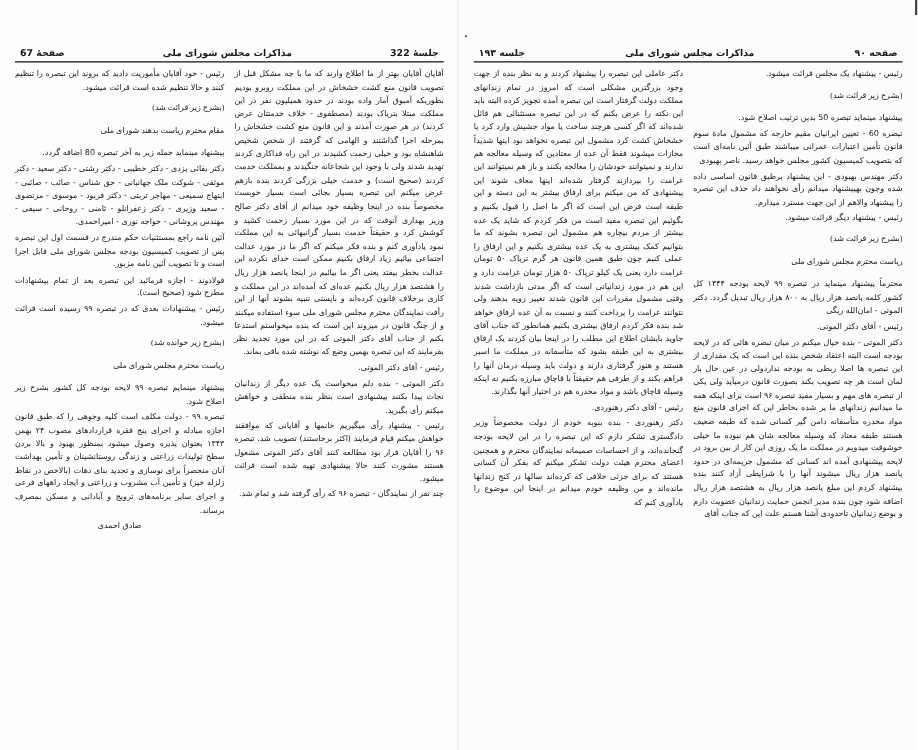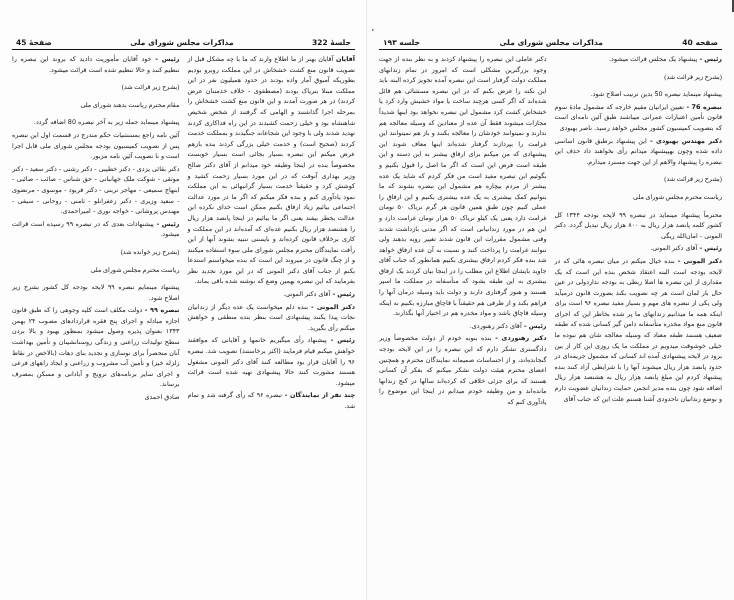--- a/index.html
+++ b/index.html
@@ -9,78 +9,80 @@
   .page { position: relative; width: 367px; height: 600px; padding: 36px 12px 0 12px; }
   .page.left { background: #fdfdfd; }
   .page.right { background: #fcfcfc; }
   .gutter { position: absolute; left: 366px; top: 0; width: 2px; height: 600px; background: #e8e8e8; }
   .page-header { direction: rtl; display: flex; justify-content: space-between; align-items: flex-end;
     font-size: 7.5px; font-weight: bold; padding: 0 4px 2px 4px; border-bottom: 1.5px solid #111; height: 14px; }
   .columns { direction: rtl; display: flex; gap: 8px; margin-top: 4px; }
   .col { flex: 1; direction: rtl; text-align: justify; font-size: 6.4px; line-height: 10.6px; }
   .col p { margin-bottom: 2px; }
   .col .center { text-align: right; margin: 7px 0; font-family: Liberation Serif, serif; }
-  .speaker { font-weight: bold; margin-top: 35px; }
-  .signature { text-align: right; margin: 2px 0; }
+  .speaker { font-weight: normal; margin-top: 35px; }
+  .signature { text-align: center; margin: 2px 0; }
   .scan-mark { position: absolute; right: 0; top: 0; width: 2px; height: 12px; background: #444; }
   .dot { position: absolute; left: 4px; top: 26px; font-size: 6px; color: #555; }
 </style>
 </head>
 <body>
 
 <div class="spread">
 
   <div class="page left">
     <div class="page-header">
       <span>جلسهٔ 322</span>
       <span>مذاکرات مجلس شورای ملی</span>
-      <span>صفحهٔ 45</span>
+      <span>صفحهٔ 67</span>
     </div>
     <div class="columns">
       <div class="col" id="lp-right">
           <p><span class="speaker">آقایان </span><span>آقایان بهتر از ما اطلاع وارند که ما با چه مشکل قبل از تصویب قانون منع کشت خشخاش در این مملکت روبرو بودیم بطوریکه آمبوق آمار واده بودند در حدود همیلیون نفر در این مملکت مبتلا بتریاک بودند (مصطفوی - خلاف خدمتتان عرض کردند) در هر صورت آمدند و این قانون منع کشت خشخاش را بمرحله اجرا گذاشتند و الهامی که گرفتند از شخص شخیص شاهنشاه بود و خیلی زحمت کشیدند در این راه فداکاری کردند تهدید شدند ولی با وجود این شجاعانه جنگیدند و بمملکت خدمت کردند (صحیح است) و خدمت خیلی بزرگی کردند بنده بازهم عرض میکنم این تبصره بسیار بجائی است بسیار خوبست مخصوصاً بنده در اینجا وظیفه خود میدانم از آقای دکتر صالح وزیر بهداری آنوقت که در این مورد بسیار زحمت کشید و کوشش کرد و حقیقتاً خدمت بسیار گرانبهائی به این مملکت نمود یادآوری کنم و بنده فکر میکنم که اگر ما در مورد عدالت اجتماعی بیائیم زیاد ارفاق بکنیم ممکن است خدای نکرده این عدالت بخطر بیفتد یعنی اگر ما بیائیم در اینجا پانصد هزار ریال را هشتصد هزار ریال بکنیم عده‌ای که آمده‌اند در این مملکت و کاری برخلاف قانون کرده‌اند و بایستی تنبیه بشوند آنها از این رأفت نمایندگان محترم مجلس شورای ملی سوء استفاده میکنند و از چنگ قانون در میروند این است که بنده میخواستم استدعا بکنم از جناب آقای دکتر الموتی که در این مورد تجدید نظر بفرمایند که این تبصره بهمین وضع که نوشته شده باقی بماند.</span></p>
           <p><span class="speaker">رئیس - </span><span>آقای دکتر الموتی.</span></p>
           <p><span class="speaker">دکتر الموتی - </span><span>بنده دلم میخواست یک عده دیگر از زندانیان نجات پیدا بکنند پیشنهادی است بنظر بنده منطقی و خواهش میکنم رأی بگیرید.</span></p>
           <p><span class="speaker">رئیس - </span><span>پیشنهاد رأی میگیریم خانمها و آقایانی که موافقند خواهش میکنم قیام فرمایند (اکثر برخاستند) تصویب شد. تبصره ۹۶ را آقایان قرار بود مطالعه کنند آقای دکتر الموتی مشغول هستند مشورت کنند حالا پیشنهادی تهیه شده است قرائت میشود.</span></p>
           <p><span class="speaker">چند نفر از نمایندگان - </span><span>تبصره ۹۶ که رأی گرفته شد و تمام شد.</span></p>
         </div>
       <div class="col" id="lp-left">
           <p><span class="speaker">رئیس - </span><span>خود آقایان مأموریت دادید که بروند این تبصره را تنظیم کنند و حالا تنظیم شده است قرائت میشود.</span></p>
           <p class="center"><span>(بشرح زیر قرائت شد)</span></p>
           <p class="center"><span>مقام محترم ریاست بدهند شورای ملی</span></p>
           <p><span>پیشنهاد مینماید جمله زیر به آخر تبصره 80 اضافه گردد.</span></p>
+          <p><span>دکتر بقائی یزدی - دکتر خطیبی - دکتر رشتی - دکتر سعید - دکتر موثقی - شوکت ملک جهانبانی - حق شناس - صائب - صائبی - ابتهاج سمیعی - مهاجر تربتی - دکتر فربود - موسوی - مرتضوی - سعید وزیری - دکتر زعفرانلو - ثامنی - روحانی - سیفی - مهندس پروشانی - خواجه نوری - امیراحمدی.</span></p>
           <p><span>آئین نامه راجع بمستثنیات حکم مندرج در قسمت اول این تبصره پس از تصویب کمیسیون بودجه مجلس شورای ملی قابل اجرا است و تا تصویب آئین نامه مزبور.</span></p>
-          <p><span>دکتر بقائی یزدی - دکتر خطیبی - دکتر رشتی - دکتر سعید - دکتر موثقی - شوکت ملک جهانبانی - حق شناس - صائب - صائبی - ابتهاج سمیعی - مهاجر تربتی - دکتر فربود - موسوی - مرتضوی - سعید وزیری - دکتر زعفرانلو - ثامنی - روحانی - سیفی - مهندس پروشانی - خواجه نوری - امیراحمدی.</span></p>
+          <p><span class="speaker">فولادوند - </span><span>اجازه فرمائید این تبصره بعد از تمام پیشنهادات مطرح شود (صحیح است).</span></p>
           <p><span class="speaker">رئیس - </span><span>پیشنهادات بعدی که در تبصره ۹۹ رسیده است قرائت میشود.</span></p>
           <p class="center"><span>(بشرح زیر خوانده شد)</span></p>
           <p class="center"><span>ریاست محترم مجلس شورای ملی</span></p>
           <p><span>پیشنهاد مینمایم تبصره ۹۹ لایحه بودجه کل کشور بشرح زیر اصلاح شود.</span></p>
           <p><span class="speaker">تبصره ۹۹ - </span><span>دولت مکلف است کلیه وجوهی را که طبق قانون اجازه مبادله و اجرای پنج فقره قراردادهای مصوب ۲۴ بهمن ۱۳۴۳ بعنوان پذیره وصول میشود بمنظور بهبود و بالا بردن سطح تولیدات زراعتی و زندگی روستانشینان و تأمین بهداشت آنان منحصراً برای نوسازی و تجدید بنای دهات (بالاخص در نقاط زلزله خیز) و تأمین آب مشروب و زراعتی و ایجاد راههای فرعی و اجرای سایر برنامه‌های ترویج و آبادانی و مسکن بمصرف برساند.</span></p>
           <p class="signature"><span>صادق احمدی</span></p>
         </div>
     </div>
   </div>
 
   <div class="gutter"></div>
 
   <div class="page right">
     <div class="scan-mark"></div>
     <div class="dot">•</div>
     <div class="page-header">
-      <span>صفحه 40</span>
+      <span>صفحه ۹۰</span>
       <span>مذاکرات مجلس شورای ملی</span>
       <span>جلسه ۱۹۳</span>
     </div>
     <div class="columns">
       <div class="col" id="rp-right">
           <p><span class="speaker">رئیس - </span><span>پیشنهاد یک مجلس قرائت میشود.</span></p>
           <p class="center"><span>(بشرح زیر قرائت شد)</span></p>
           <p><span>پیشنهاد مینماید تبصره 50 بدین ترتیب اصلاح شود.</span></p>
-          <p><span class="speaker">تبصره 76 - </span><span>تعیین ایرانیان مقیم خارجه که مشمول مادهٔ سوم قانون تأمین اعتبارات عمرانی میباشند طبق آئین نامه‌ای است که بتصویب کمیسیون کشور مجلس خواهد رسید. ناصر بهبودی</span></p>
+          <p><span class="speaker">تبصره 60 - </span><span>تعیین ایرانیان مقیم خارجه که مشمول مادهٔ سوم قانون تأمین اعتبارات عمرانی میباشند طبق آئین نامه‌ای است که بتصویب کمیسیون کشور مجلس خواهد رسید. ناصر بهبودی</span></p>
           <p><span class="speaker">دکتر مهندس بهبودی - </span><span>این پیشنهاد برطبق قانون اساسی داده شده وچون بهپیشنهاد میدانم رأی نخواهند داد حذف این تبصره را پیشنهاد والاهم از این جهت مسترد میدارم.</span></p>
+          <p><span class="speaker">رئیس - </span><span>پیشنهاد دیگر قرائت میشود.</span></p>
           <p class="center"><span>(بشرح زیر قرائت شد)</span></p>
           <p class="center"><span>ریاست محترم مجلس شورای ملی</span></p>
           <p><span>محترماً پیشنهاد مینماید در تبصره ۹۹ لایحه بودجه ۱۳۴۴ کل کشور کلمه پانصد هزار ریال به ۸۰۰ هزار ریال تبدیل گردد. دکتر الموتی - امان‌الله ریگی</span></p>
           <p><span class="speaker">رئیس - </span><span>آقای دکتر الموتی.</span></p>
           <p><span class="speaker">دکتر الموتی - </span><span>بنده خیال میکنم در میان تبصره هائی که در لایحه بودجه است البته اعتقاد شخص بنده این است که یک مقداری از این تبصره ها اصلا ربطی به بودجه نداردولی در عین حال بار لمان است هر چه تصویب بکند بصورت قانون درمیآید ولی یکی از تبصره های مهم و بسیار مفید تبصره ۹۶ است برای اینکه همه ما میدانیم زندانهای ما پر شده بخاطر این که اجرای قانون منع مواد مخدره متأسفانه دامن گیر کسانی شده که طبقه ضعیف هستند طبقه معتاد که وسیله معالجه شان هم نبوده ما خیلی خوشوقت میدویم در مملکت ما یک روزی این کار از بین برود در لایحه پیشنهادی آمده اند کسانی که مشمول جریمه‌ای در حدود پانصد هزار ریال میشوند آنها را با شرایطی آزاد کنند بنده پیشنهاد کردم این مبلغ پانصد هزار ریال به هشتصد هزار ریال اضافه شود چون بنده مدیر انجمن حمایت زندانیان عضویت دارم و بوضع زندانیان تاحدودی آشنا هستم علت این که جناب آقای</span></p>
         </div>
       <div class="col" id="rp-left">
           <p><span>دکتر عاملی این تبصره را پیشنهاد کردند و به نظر بنده از جهت وجود بزرگترین مشکلی است که امروز در تمام زندانهای مملکت دولت گرفتار است این تبصره آمده تجویز کرده البته باید این نکته را عرض بکنم که در این تبصره مستثنائی هم قائل شده‌اند که اگر کسی هرچند ساخت یا مواد حشیش وارد کرد یا خشخاش کشت کرد مشمول این تبصره نخواهد بود اینها شدیداً مجازات میشوند فقط آن عده از معتادین که وسیله معالجه هم ندارند و نمیتوانند خودشان را معالجه بکنند و باز هم نمیتوانند این غرامت را بپردازند گرفتار شده‌اند اینها معاف شوند این پیشنهادی که من میکنم برای ارفاق بیشتر به این دسته و این طبقه است فرض این است که اگر ما اصل را قبول بکنیم و بگوئیم این تبصره مفید است من فکر کردم که شاید یک عده بیشتر از مردم بیچاره هم مشمول این تبصره بشوند که ما بتوانیم کمک بیشتری به یک عده بیشتری بکنیم و این ارفاق را عملی کنیم چون طبق همین قانون هر گرم تریاک ۵۰ تومان غرامت دارد یعنی یک کیلو تریاک ۵۰ هزار تومان غرامت دارد و این هم در مورد زندانیانی است که اگر مدتی بازداشت شدند وقتی مشمول مقررات این قانون شدند تغییر رویه بدهند ولی نتوانند غرامت را پرداخت کنند و نسبت به آن عده ارفاق خواهد شد بنده فکر کردم ارفاق بیشتری بکنیم همانطور که جناب آقای جاوید بایشان اطلاع این مطلب را در اینجا بیان کردند یک ارفاق بیشتری به این طبقه بشود که متأسفانه در مملکت ما اسیر هستند و هنوز گرفتاری دارند و دولت باید وسیله درمان آنها را فراهم بکند و از طرفی هم حقیقتاً با قاچاق مبارزه بکنیم نه اینکه وسیله قاچاق باشد و مواد مخدره هم در اختیار آنها بگذارند.</span></p>
           <p><span class="speaker">رئیس - </span><span>آقای دکتر رهنوردی.</span></p>
           <p><span class="speaker">دکتر رهنوردی - </span><span>بنده بنوبه خودم از دولت مخصوصاً وزیر دادگستری تشکر دارم که این تبصره را در این لایحه بودجه گنجانده‌اند، و از احساسات صمیمانه نمایندگان محترم و همچنین اعضای محترم هیئت دولت تشکر میکنم که بفکر آن کسانی هستند که برای جزئی خلافی که کرده‌اند سالها در کنج زندانها مانده‌اند و من وظیفه خودم میدانم در اینجا این موضوع را یادآوری کنم که</span></p>

